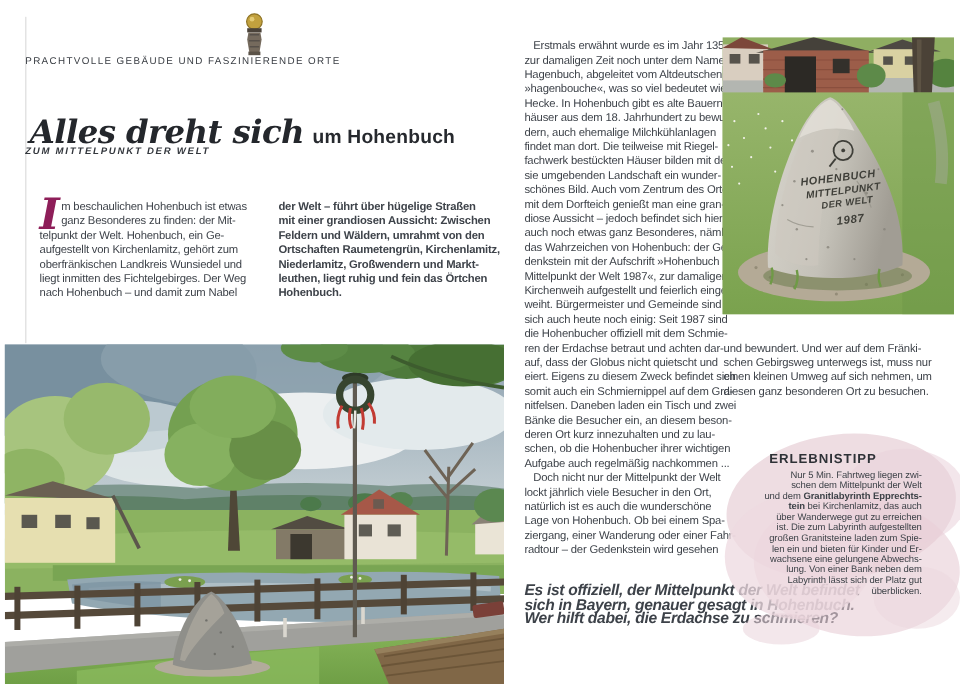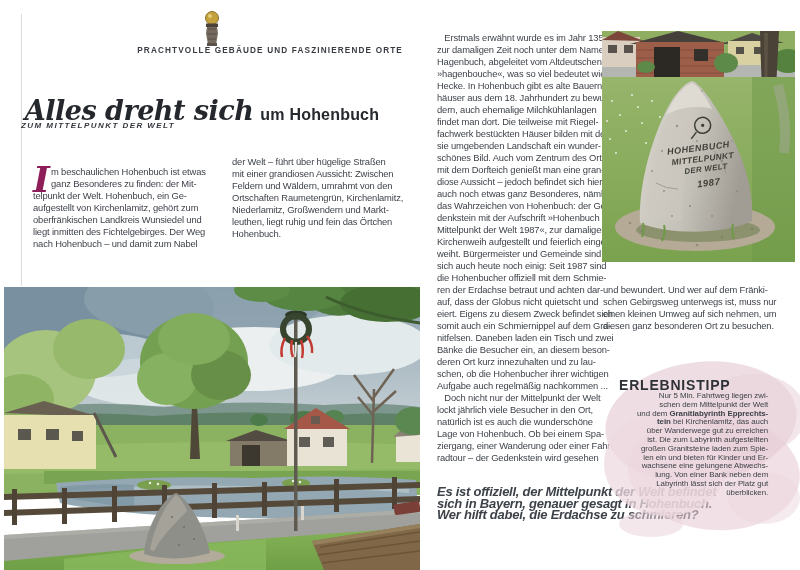--- a/index.html
+++ b/index.html
@@ -5,54 +5,54 @@
   html,body { margin:0; padding:0; background:#ffffff; }
   .canvas {
     position:relative; width:800px; height:570px; background:#ffffff;
     font-family:"Liberation Sans", sans-serif; overflow:hidden; color:#3e434a;
   }
   .page-edge { position:absolute; left:21px; top:14px; width:1px; height:272px; background:#dcdcdc; }
 
   .ornament { position:absolute; left:199px; top:10px; }
 
   .kicker {
-    position:absolute; left:21px; top:46px; width:382px; text-align:right;
-    font-size:8.2px; font-weight:bold; letter-spacing:1.15px; color:#393d43;
+    position:absolute; left:21px; top:46px; width:382px; text-align:left;
+    font-size:8.2px; font-weight:normal; letter-spacing:1.15px; color:#393d43;
   }
   .title-row { position:absolute; left:11px; top:82px; width:382px; text-align:center; color:#24272c; white-space:nowrap;margin-top:13px; }
   .title-script {
     font-family:"DejaVu Serif", serif; font-style:italic; font-weight:bold;
     font-size:27px; letter-spacing:-0.5px;
   }
   .title-rest { font-size:16px; font-weight:bold; margin-left:7px; letter-spacing:0.2px; color:#26292e; }
   .subtitle {
     position:absolute; left:21px; top:121px; width:382px; text-align:left;
     font-size:8px; font-weight:bold; letter-spacing:1.45px; color:#33373d;font-style:italic;
   }
 
   .body-text { position:absolute; white-space:pre; font-size:9.4px; line-height:12px; letter-spacing:-0.15px; color:#3e434a; }
   #left-col1 { left:33px;  top:166px; }
-  #left-col2 { left:232px; top:156px; }
+  #left-col2 { left:232px; top:166px;font-weight:bold; }
   #right-col1 { left:437px; top:32px; }
   #right-col2 { left:603px; top:284px; }
 
   .dropcap {
     float:left; font-family:"DejaVu Serif", serif; font-style:italic; font-weight:bold;
     font-size:36px; line-height:30px; height:25px; width:13px; overflow:visible;
     color:#8e1e59; margin:-2px 5px 0 0;
   }
 
   .caption {
     position:absolute; left:437px; top:486px; white-space:pre;
     font-size:13px; line-height:11.6px; letter-spacing:-0.25px;
     font-style:italic; font-weight:bold; color:#3d4249;
   }
 
   .tip-blob { position:absolute; left:596px; top:348px; }
-  .tip-heading { position:absolute; left:619px; top:377px; font-size:14px; font-weight:bold; letter-spacing:0.8px; color:#2e3237; }
+  .tip-heading { position:absolute; left:641px; top:377px; font-size:11px; font-weight:bold; letter-spacing:0.8px; color:#2e3237; }
   .tip-body { position:absolute; left:637px; top:392px; white-space:pre; font-size:7.9px; line-height:8.8px; letter-spacing:-0.05px; color:#3d4248;text-align:right; }
   .tip-body .b { font-weight:bold; }
 
   .page-number { position:absolute; left:783px; top:531px; width:20px; text-align:center; font-size:9.5px; color:#4a4e54;margin-left:23px; }
 
   .photo-left  { position:absolute; left:4px;   top:287px; width:416px; height:283px; display:block; }
   .photo-right { position:absolute; left:602px; top:31px;  width:193px; height:231px; display:block; }
 </style>
 </head>
 <body>

